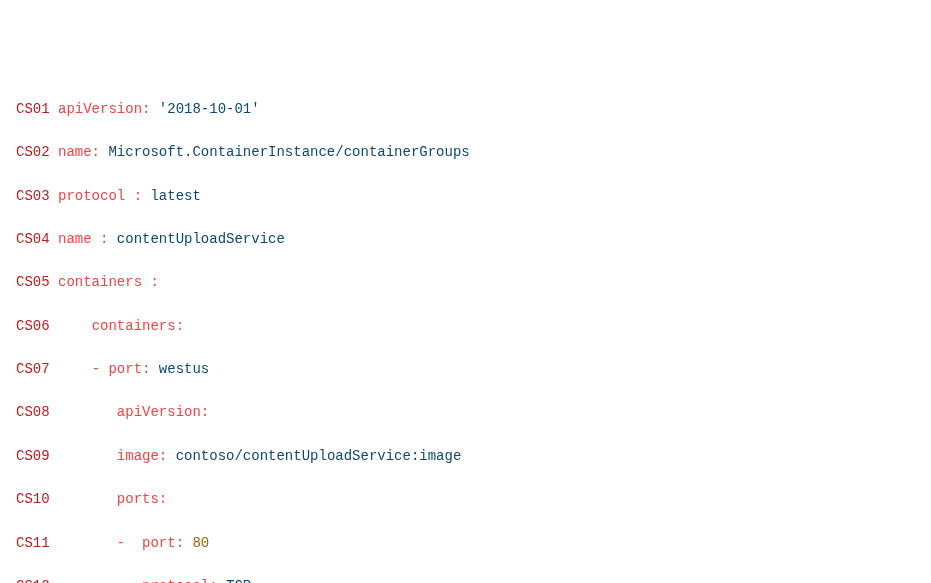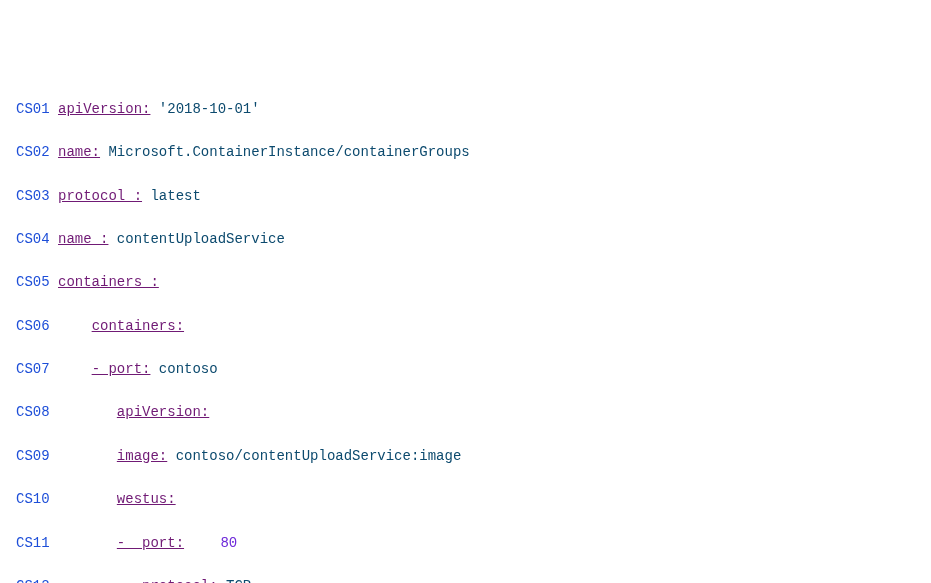--- a/index.html
+++ b/index.html
@@ -5,41 +5,41 @@
   body {
     margin: 0;
     padding: 12px 16px;
     background: #ffffff;
     font-family: "Consolas", "Courier New", monospace;
     font-size: 14px;
     line-height: 1.55;
     color: #000000;
     white-space: pre;
   }
-  .ln  { color: #1d4ed8; }   
-  .key { color: #701a75; text-decoration: underline; }   
+  .ln  { color: #b91c1c; }   
+  .key { color: #ef4444; }   
   .val { color: #0c4a6e; }   
-  .num { color: #6d28d9; margin-left: 28px; }   
+  .num { color: #a16207; }   
   .line { display: block; }
 </style>
 </head>
 <body>
 
 
 
 <span class="line"><span class="ln">CS01</span> <span class="key">apiVersion:</span> <span class="val">'2018-10-01'</span></span>
 <span class="line"><span class="ln">CS02</span> <span class="key">name:</span> <span class="val">Microsoft.ContainerInstance/containerGroups</span></span>
 <span class="line"><span class="ln">CS03</span> <span class="key">protocol :</span> <span class="val">latest</span></span>
 <span class="line"><span class="ln">CS04</span> <span class="key">name :</span> <span class="val">contentUploadService</span></span>
 <span class="line"><span class="ln">CS05</span> <span class="key">containers :</span></span>
 <span class="line"><span class="ln">CS06</span>     <span class="key">containers:</span></span>
-<span class="line"><span class="ln">CS07</span>     <span class="key">- port:</span> <span class="val">contoso</span></span>
+<span class="line"><span class="ln">CS07</span>     <span class="key">- port:</span> <span class="val">westus</span></span>
 <span class="line"><span class="ln">CS08</span>        <span class="key">apiVersion:</span></span>
 <span class="line"><span class="ln">CS09</span>        <span class="key">image:</span> <span class="val">contoso/contentUploadService:image</span></span>
-<span class="line"><span class="ln">CS10</span>        <span class="key">westus:</span></span>
+<span class="line"><span class="ln">CS10</span>        <span class="key">ports:</span></span>
 <span class="line"><span class="ln">CS11</span>        <span class="key">-  port:</span> <span class="num">80</span></span>
 <span class="line"><span class="ln">CS12</span>           <span class="key">protocol:</span> <span class="val">TCP</span></span>
 
 
 
 
 
 
 
 

